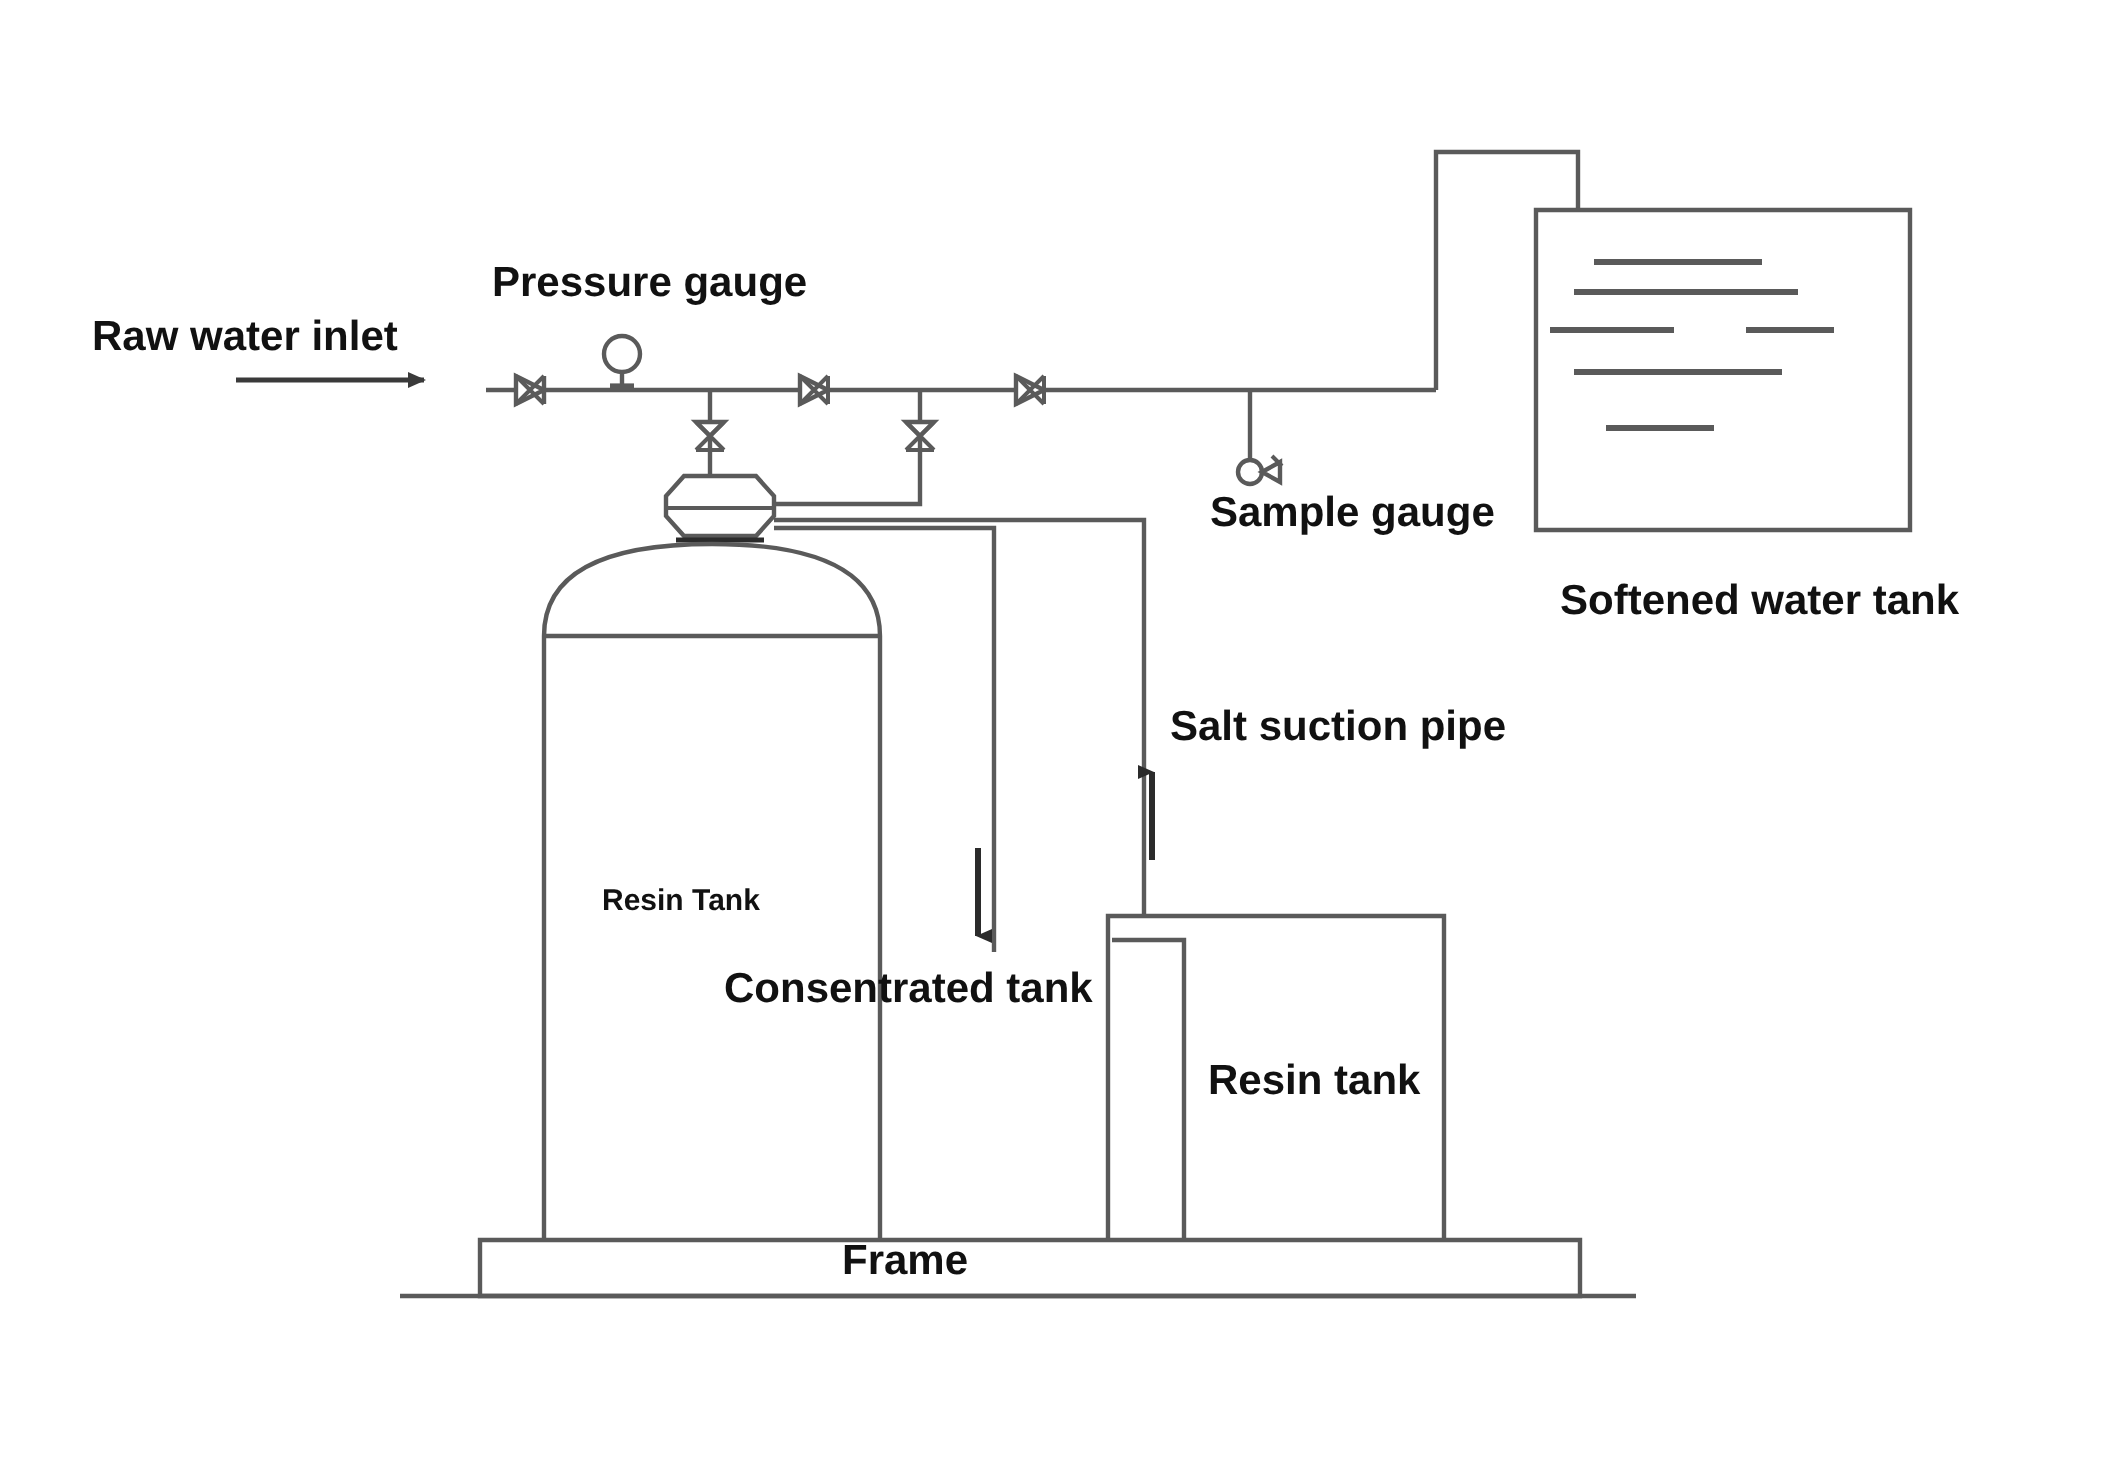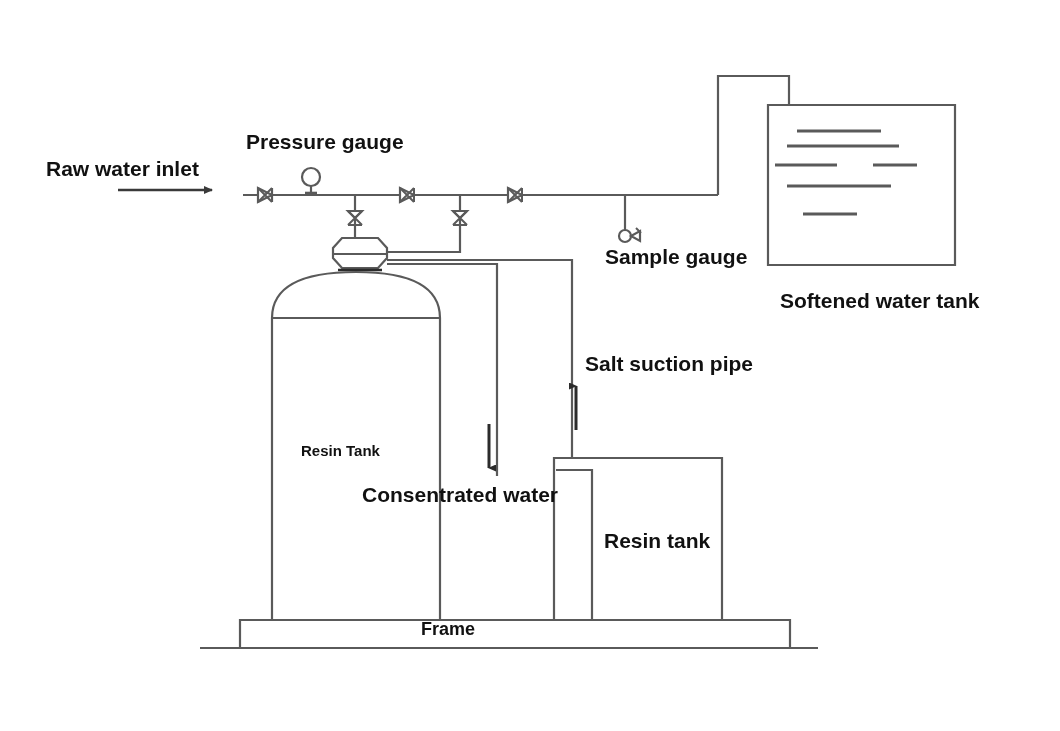--- a/index.html
+++ b/index.html
@@ -36,21 +36,21 @@
   }
   .lbl-raw      { left: 46px;  top: 158px; font-size: 21px; }
   .lbl-pressure { left: 246px; top: 131px; font-size: 21px; }
   .lbl-auto     { left: 120px; top: 237px; font-size: 21px; }
   .lbl-sample   { left: 605px; top: 246px; font-size: 21px; }
   .lbl-softened { left: 780px; top: 290px; font-size: 21px; }
   .lbl-salt-pipe{ left: 585px; top: 353px; font-size: 21px; }
   .lbl-resin    { left: 301px; top: 443px; font-size: 15px; }
   .lbl-consent  { left: 362px; top: 484px; font-size: 21px; }
   .lbl-salttank { left: 604px; top: 530px; font-size: 21px; }
-  .lbl-frame    { left: 421px; top: 620px; font-size: 18px; }
+  .lbl-frame    { left: 421px; top: 620px; font-size: 21px; }
 </style>
 </head>
 <body>
 
 <div id="diagram-root">
 
   <svg id="diagram-svg" viewBox="0 0 1060 731">
     <defs>
       <marker id="arrowhead-r" markerWidth="9" markerHeight="8" refX="8" refY="4" orient="auto" markerUnits="userSpaceOnUse">
         <path d="M0,0 L9,4 L0,8 z" fill="#3a3a3a"></path>
@@ -189,19 +189,19 @@
 
 
   <div class="lbl lbl-sample">Sample gauge</div>
 
   <div class="lbl lbl-salt-pipe">Salt suction pipe</div>
 
   <div class="lbl lbl-softened">Softened water tank</div>
 
   <div class="lbl lbl-resin">Resin Tank</div>
 
-  <div class="lbl lbl-consent">Consentrated water</div>
+  <div class="lbl lbl-consent">Consentrated tank</div>
 
   <div class="lbl lbl-salttank">Resin tank</div>
 
   <div class="lbl lbl-frame">Frame</div>
 
 </div>
 
 </body></html>

